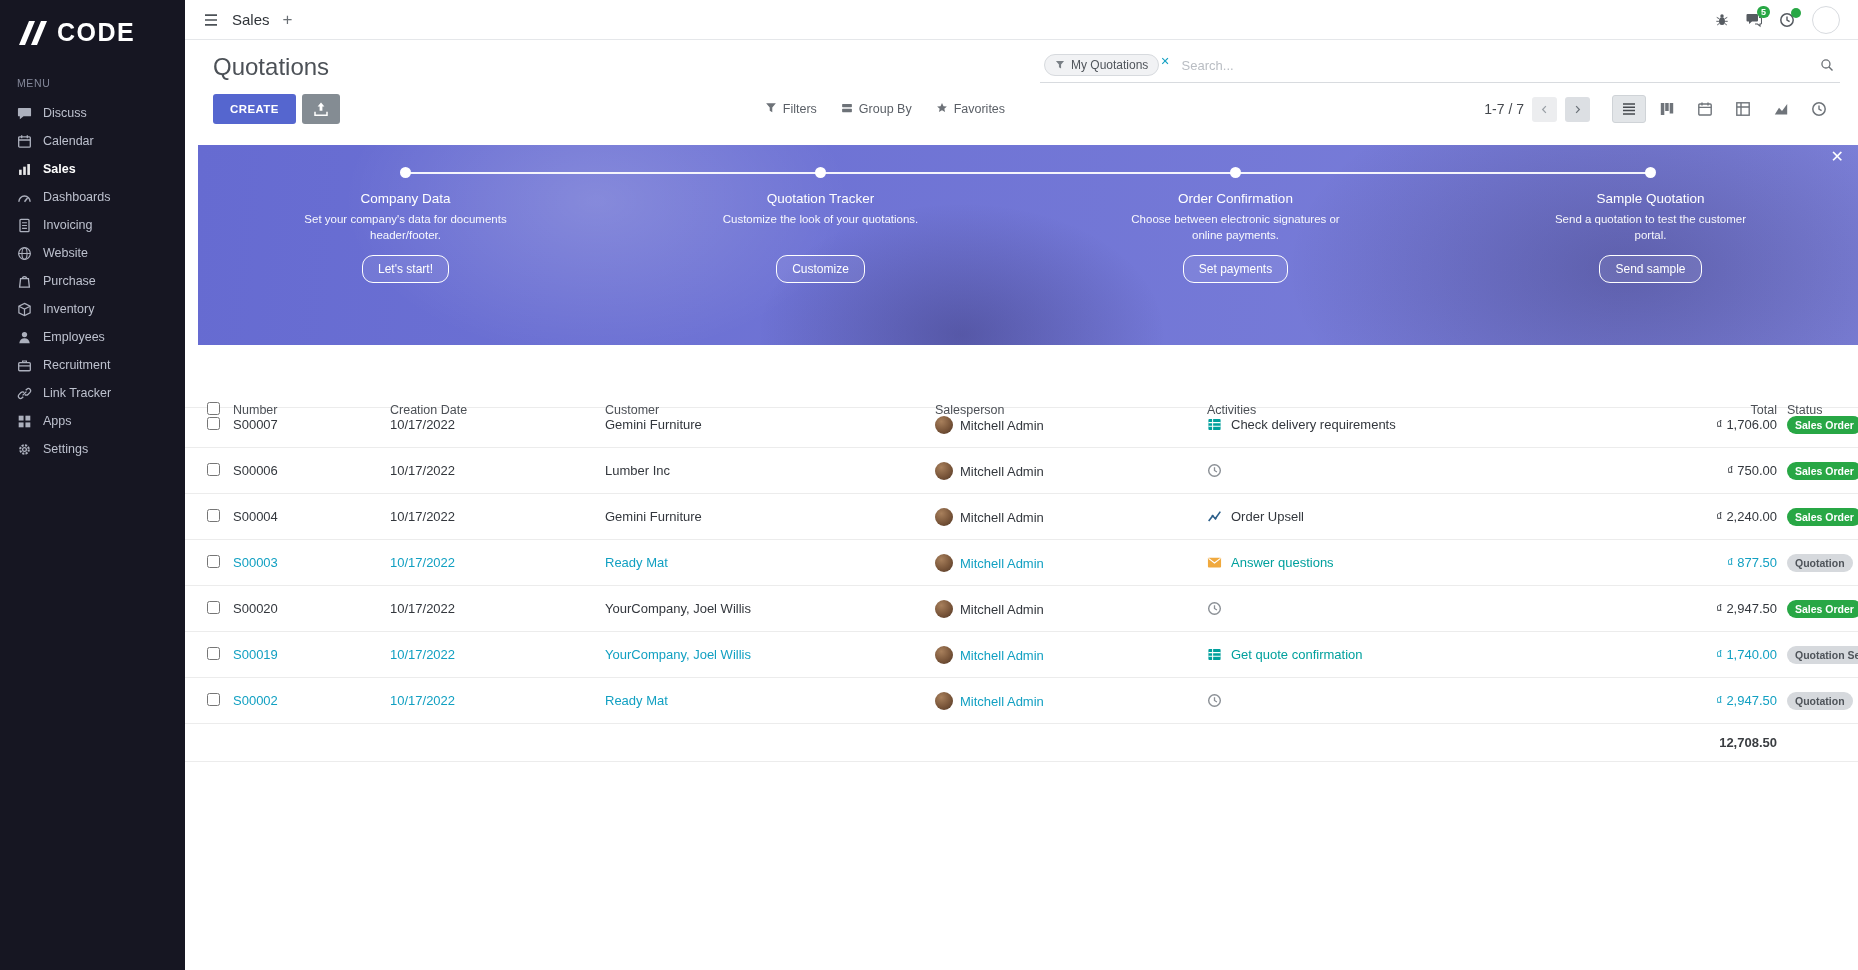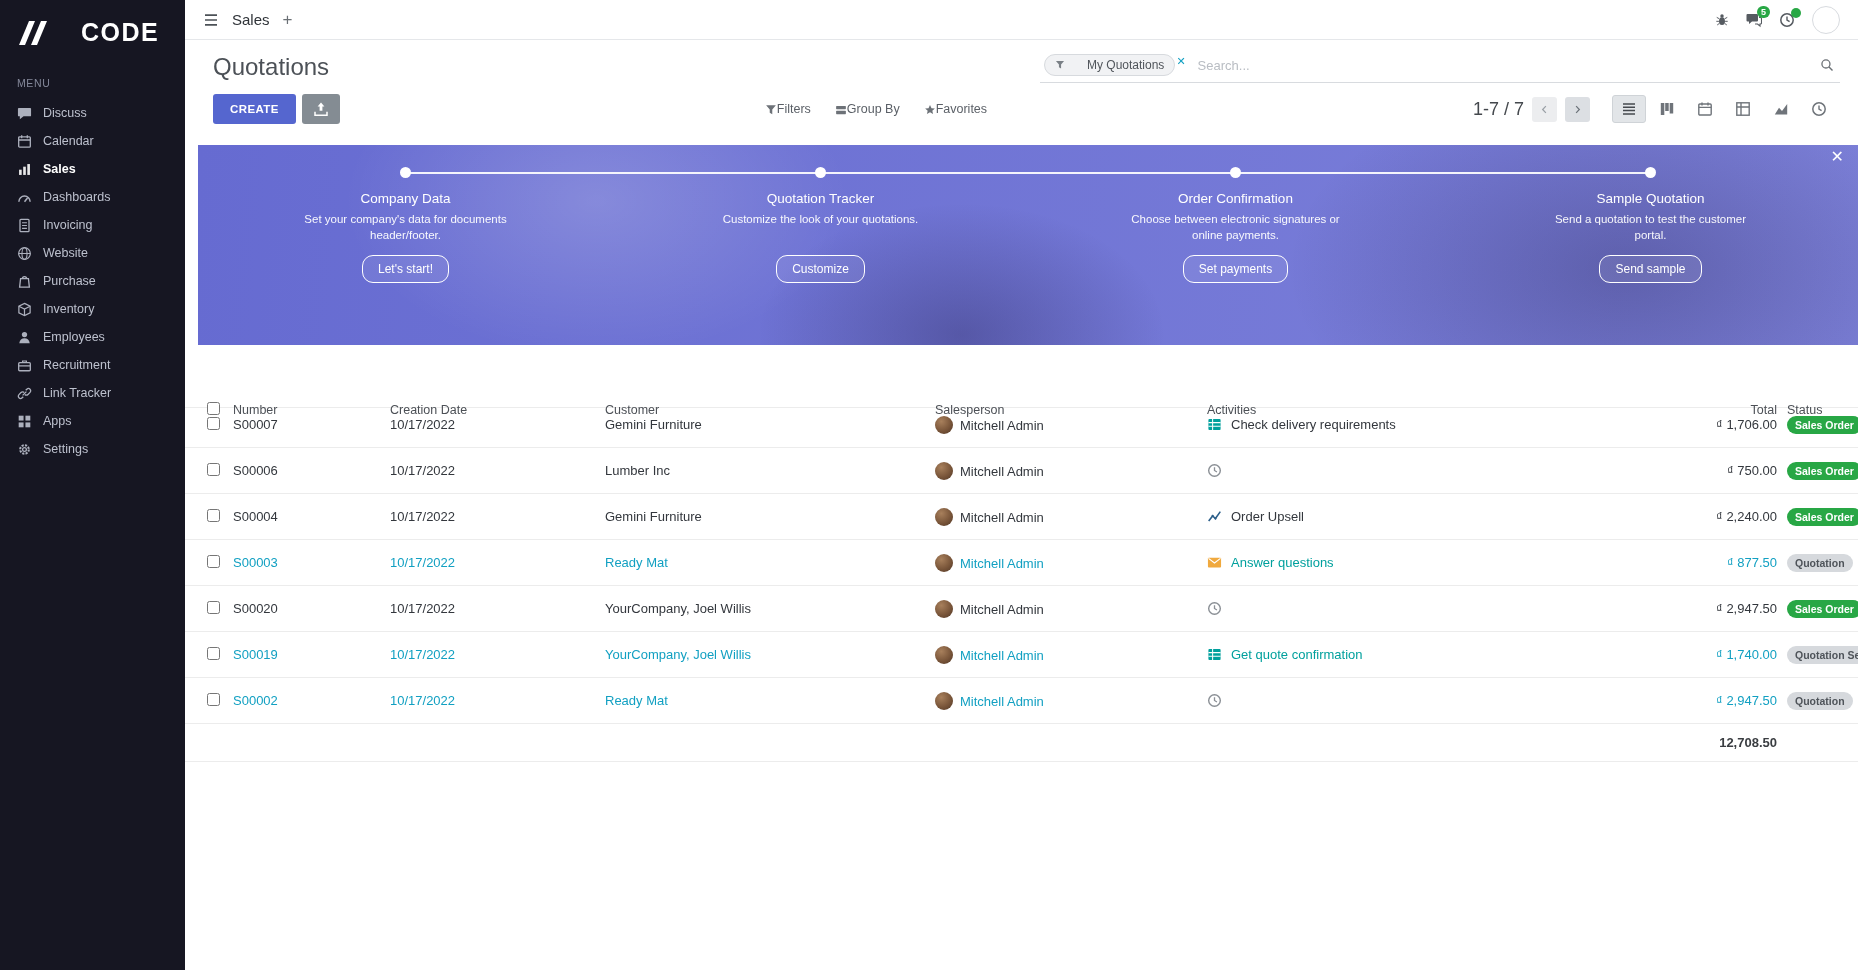--- a/index.html
+++ b/index.html
@@ -10,21 +10,21 @@
   html,body{margin:0;padding:0;}
   body{width:1858px;height:970px;overflow:hidden;display:flex;background:#fff;
        font-family:"Liberation Sans",sans-serif;font-size:13px;color:#33373d;}
   svg{display:block;}
   .ic{width:16px;height:16px;}
 
   
   .sidebar{width:185px;flex-shrink:0;background:var(--sidebar);color:#bdc1ce;display:flex;flex-direction:column;}
   .logo{display:flex;align-items:center;gap:9px;padding:18px 16px 30px 16px;}
   .logo-mark{width:32px;height:26px;}
-  .logo-text{color:#fff;font-size:25px;font-weight:700;letter-spacing:1.5px;margin-left:24px;}
+  .logo-text{color:#fff;font-size:25px;font-weight:700;letter-spacing:1.5px;}
   .menu-label{font-size:10.5px;color:#84889a;letter-spacing:.6px;padding:0 17px 10px 17px;}
   .nav-item{display:flex;align-items:center;gap:11px;padding:6.5px 17px;font-size:12.5px;color:#bdc1ce;cursor:pointer;}
   .nav-item.active{color:#ffffff;font-weight:700;}
   .nav-item .ic{width:15px;height:15px;opacity:.9;flex-shrink:0;}
 
   
   .main{flex:1;min-width:0;display:flex;flex-direction:column;background:#fff;}
 
   .topbar{height:40px;border-bottom:1px solid #e5e7ea;display:flex;align-items:center;padding:0 18px;gap:13px;flex-shrink:0;}
   .tb-btn{color:#4c5157;cursor:pointer;display:flex;align-items:center;}
@@ -37,36 +37,36 @@
             border-radius:8px;padding:1px 4px;line-height:1.2;font-weight:700;}
   .tb-dot{position:absolute;top:-4px;right:-6px;width:10px;height:10px;border-radius:6px;background:var(--success);}
   .tb-avatar{width:28px;height:28px;border-radius:50%;border:1px solid #d8dbdf;cursor:pointer;
              background:radial-gradient(circle at 35% 30%,#a8805c 0%,#7a563a 45%,#4e3categories 100%,#4e3524 100%);}
 
   
   .cp{padding:13px 18px 8px 28px;flex-shrink:0;}
   .cp-top{display:flex;align-items:flex-start;}
   .cp-title{font-size:24px;color:#4c5157;}
   .search-box{margin-left:auto;width:800px;display:flex;align-items:center;border-bottom:1px solid #d8dbdf;padding:1px 6px 6px 4px;}
-  .chip{display:inline-flex;align-items:center;gap:22px;background:#f1f2f4;border:1px solid #d7dade;border-radius:14px;
+  .chip{display:inline-flex;align-items:center;gap:6px;background:#f1f2f4;border:1px solid #d7dade;border-radius:14px;
         padding:3px 10px;font-size:12px;color:#50555b;cursor:pointer;position:relative;}
   .chip .ic{width:10px;height:10px;color:#7a8086;}
   .chip-x{color:var(--highlight);font-size:11px;margin-left:1px;position:relative;top:-4px;cursor:pointer;}
   .search-input{flex:1;border:none;outline:none;font-size:13px;color:#33373d;margin-left:10px;font-family:"Liberation Sans",sans-serif;}
   .search-input::placeholder{color:#b9bdc3;}
   .search-mag{color:#6b7075;cursor:pointer;}
 
   .cp-actions{display:flex;align-items:center;margin-top:11px;}
   .btn-create{background:var(--primary);color:#fff;border:none;border-radius:3px;font-size:11.5px;font-weight:700;
               letter-spacing:.4px;padding:9px 17px;cursor:pointer;font-family:"Liberation Sans",sans-serif;}
   .btn-upload{background:#848c93;color:#fff;border:none;border-radius:3px;padding:7px 11px;margin-left:6px;cursor:pointer;}
   .fgf{display:flex;align-items:center;gap:24px;margin-left:425px;color:#5a5f66;font-size:12.5px;}
-  .fgf-item{display:flex;align-items:flex-end;cursor:pointer;}
+  .fgf-item{display:flex;align-items:flex-start;gap:6px;cursor:pointer;}
   .fgf-item .ic{width:12px;height:12px;color:#6d7278;}
-  .pager{margin-left:auto;display:flex;align-items:center;gap:8px;color:#44484d;font-size:18px;}
+  .pager{margin-left:auto;display:flex;align-items:center;gap:8px;color:#44484d;font-size:14px;}
   .pg-btn{width:25px;height:25px;display:flex;align-items:center;justify-content:center;border-radius:3px;cursor:pointer;}
   .pg-prev{background:#ecedef;color:#9aa0a6;}
   .pg-next{background:#dcdfe3;color:#6c737a;}
   .views{display:flex;align-items:center;gap:4px;margin-left:22px;margin-right:4px;}
   .vs-btn{width:34px;height:28px;display:flex;align-items:center;justify-content:center;color:#6f747a;cursor:pointer;border-radius:3px;}
   .vs-btn.active{background:#e2e5e8;color:#45494e;border:1px solid #cfd3d7;}
 
   
   .banner{margin:13px 0 0 13px;height:200px;position:relative;flex-shrink:0;
     background:

